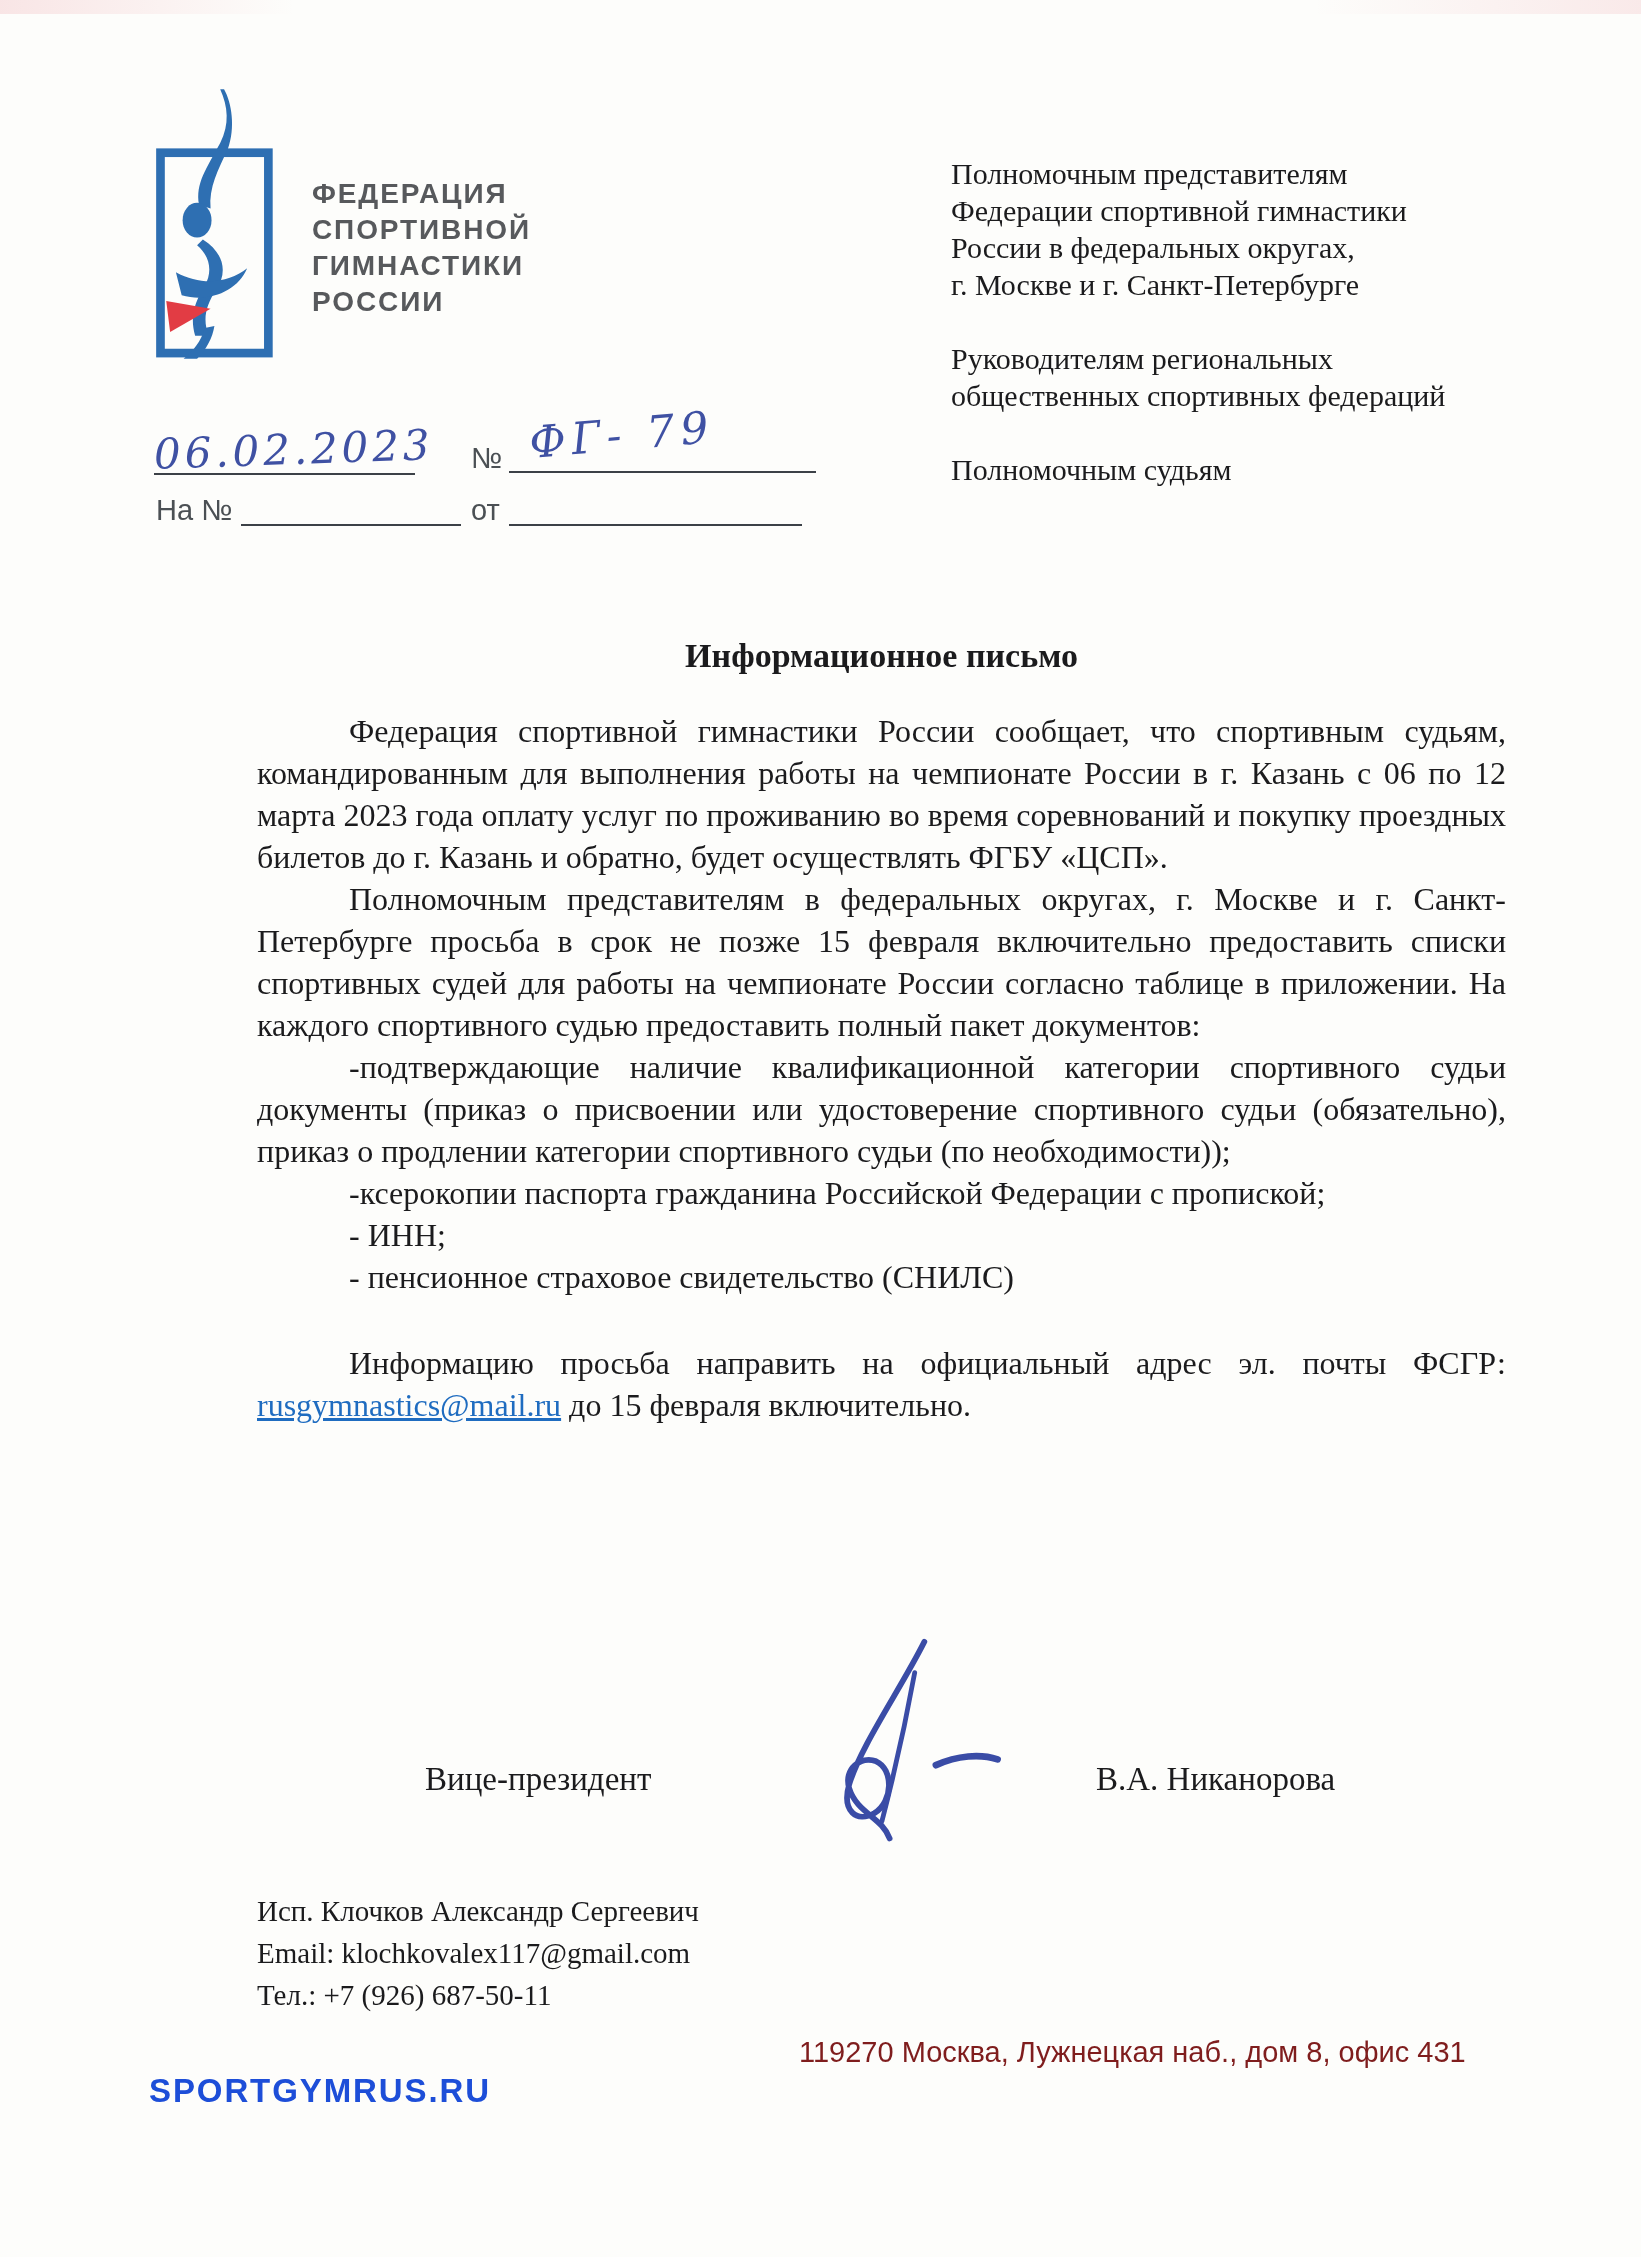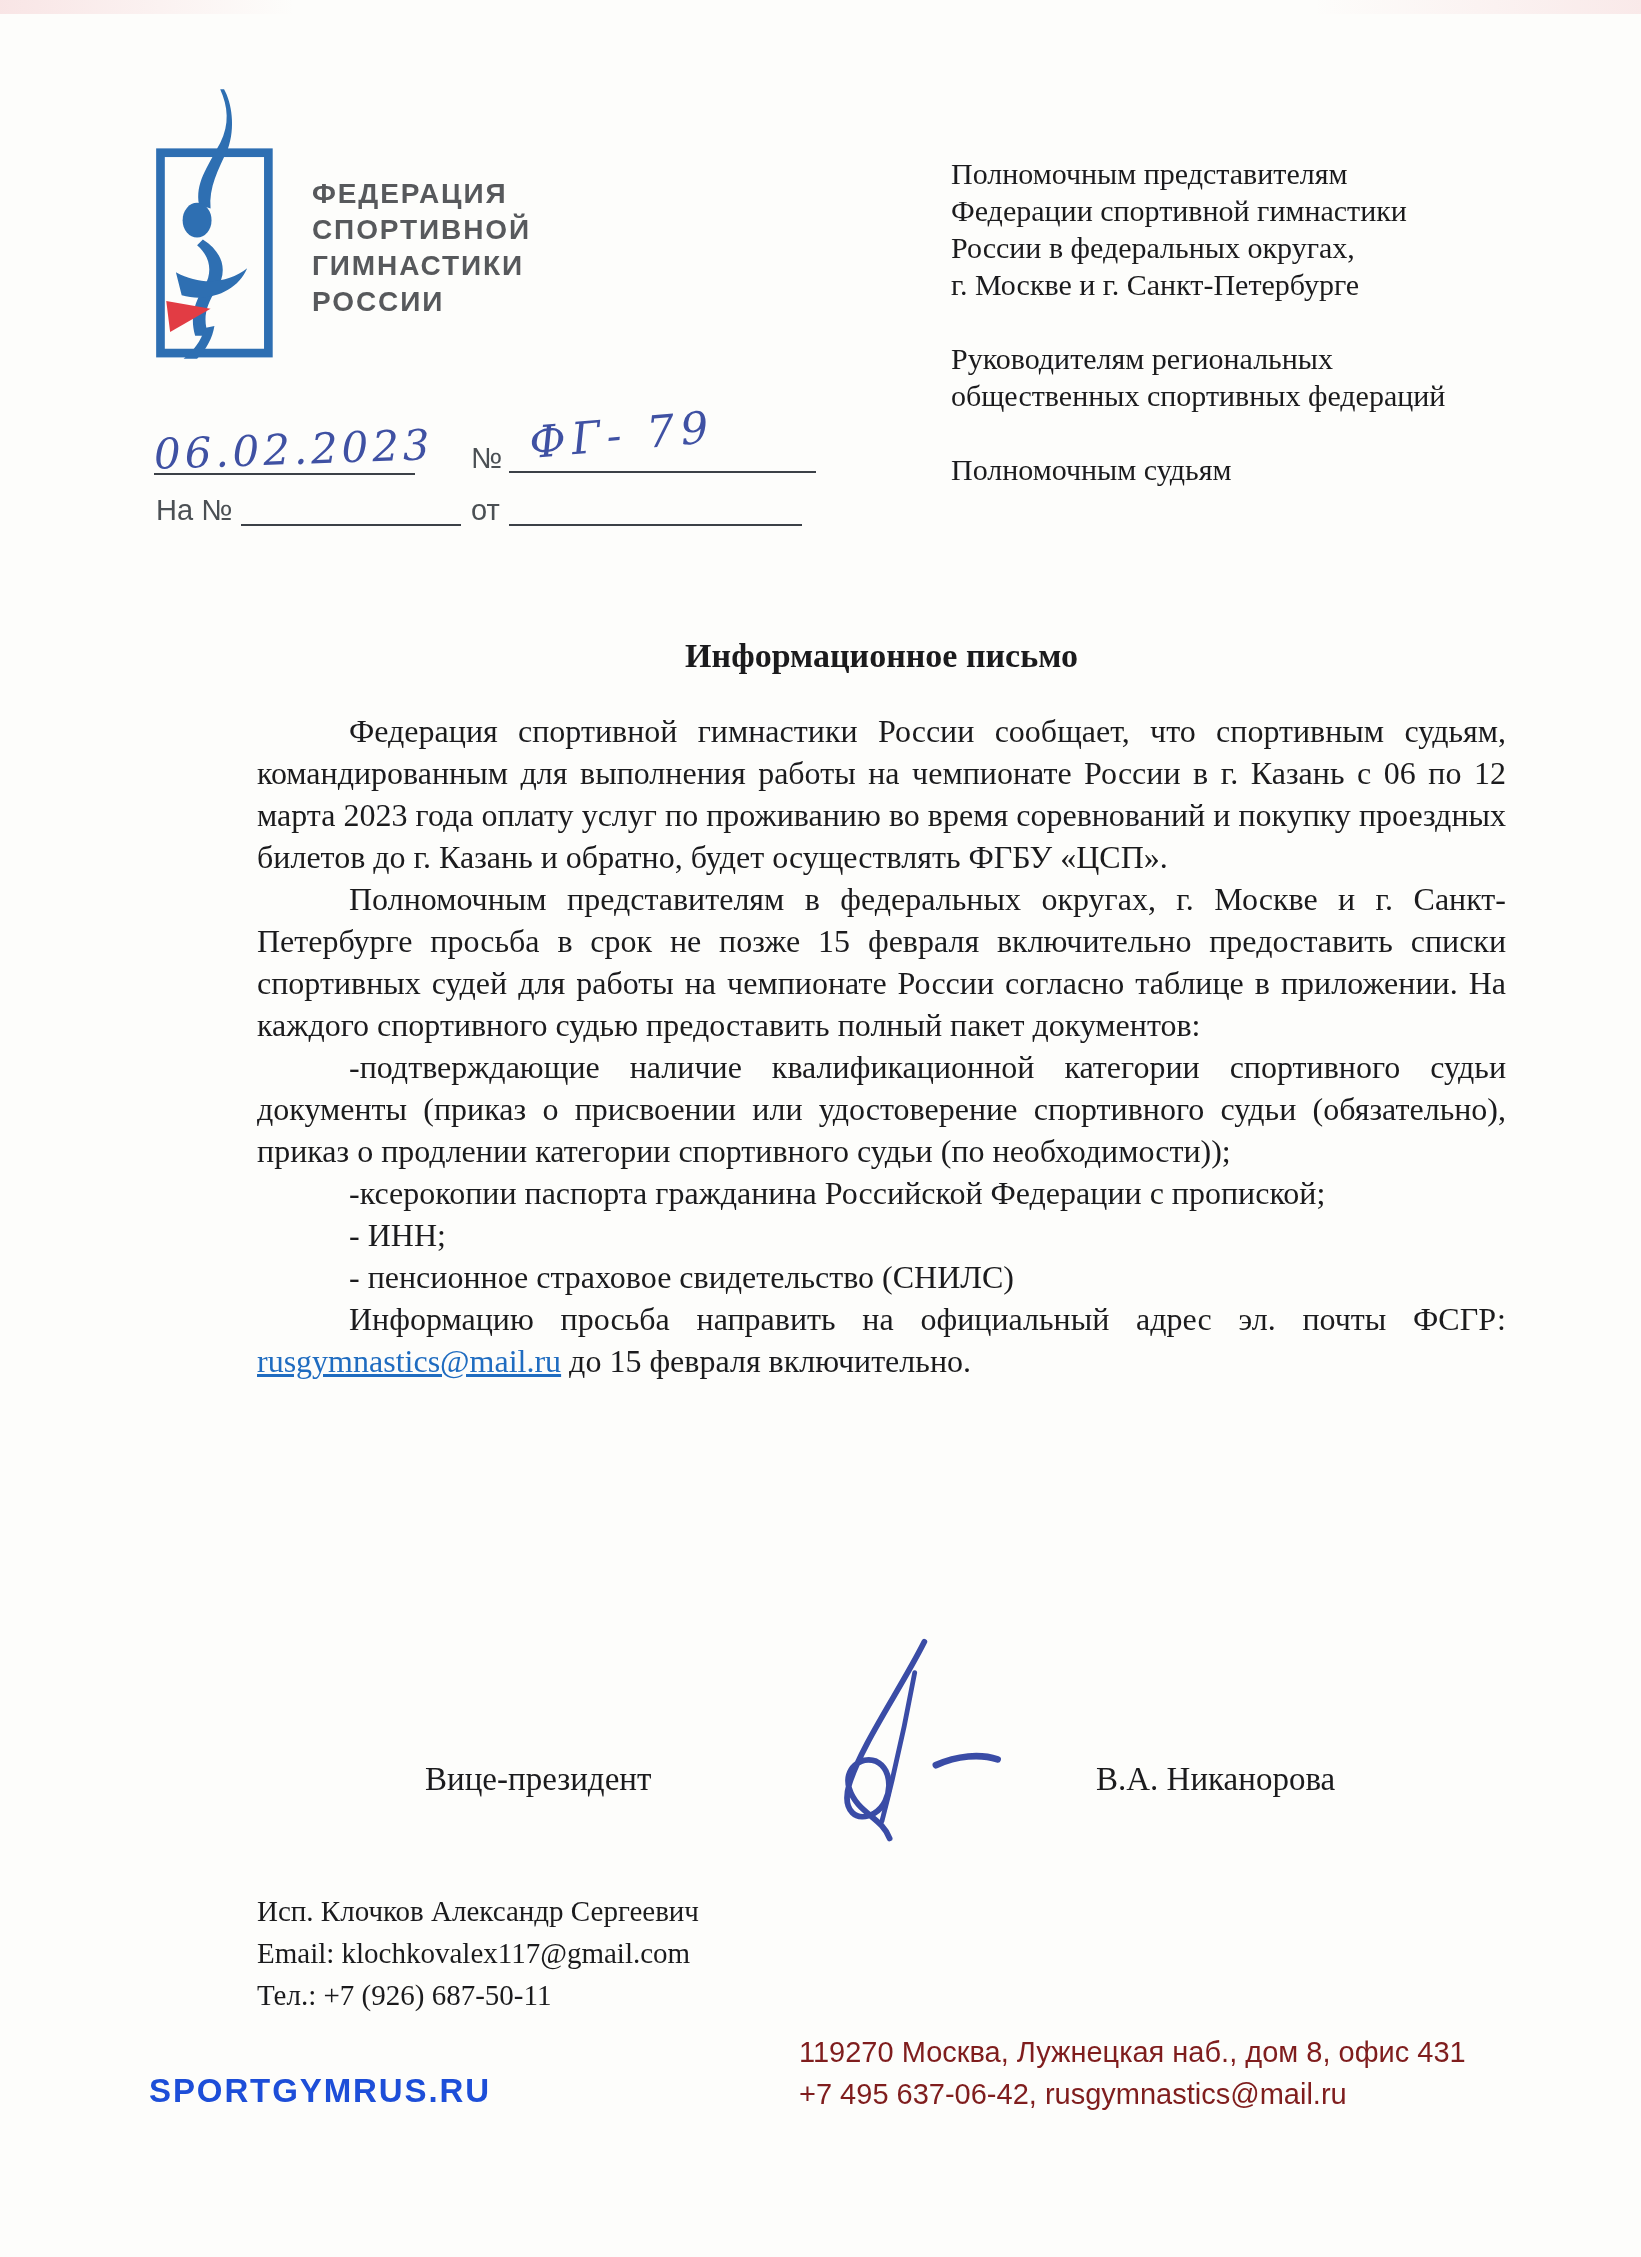--- a/index.html
+++ b/index.html
@@ -50,21 +50,21 @@
   
   .letter{
     position:absolute;left:257px;top:635px;width:1249px;
     font-size:32px;line-height:42px;text-align:justify;
   }
   .letter h1{
     font-size:34px;margin:0 0 33px 0;text-align:center;font-weight:bold;
   }
   .letter p{margin:0;text-indent:92px;}
   .letter p.b{font-weight:normal;}
-  .letter p.closing{}
+  .letter p.closing{margin-top:44px;}
   .letter a.email{color:#1f6cc0;text-decoration:underline;}
 
   
   .sig-label{position:absolute;left:425px;top:1761px;font-size:33px;}
   .sig-name{position:absolute;left:1096px;top:1761px;font-size:33px;}
   .sig-svg{position:absolute;left:801px;top:1632px;width:212px;height:222px;}
 
   
   .executor{
     position:absolute;left:257px;top:1890px;
@@ -159,16 +159,15 @@
 
   <div class="executor">
     <div>Исп. Клочков Александр Сергеевич</div>
     <div>Email: klochkovalex117@gmail.com</div>
     <div>Тел.: +7 (926) 687-50-11</div>
   </div>
 
   <div class="site">SPORTGYMRUS.RU</div>
   <div class="footer-right">
     <div>119270 Москва, Лужнецкая наб., дом 8, офис 431</div>
-    <div>+7 495 637-06-42, rusgymnastics@mail.ru</div>
   </div>
 </div>
 
 
 </body></html>

